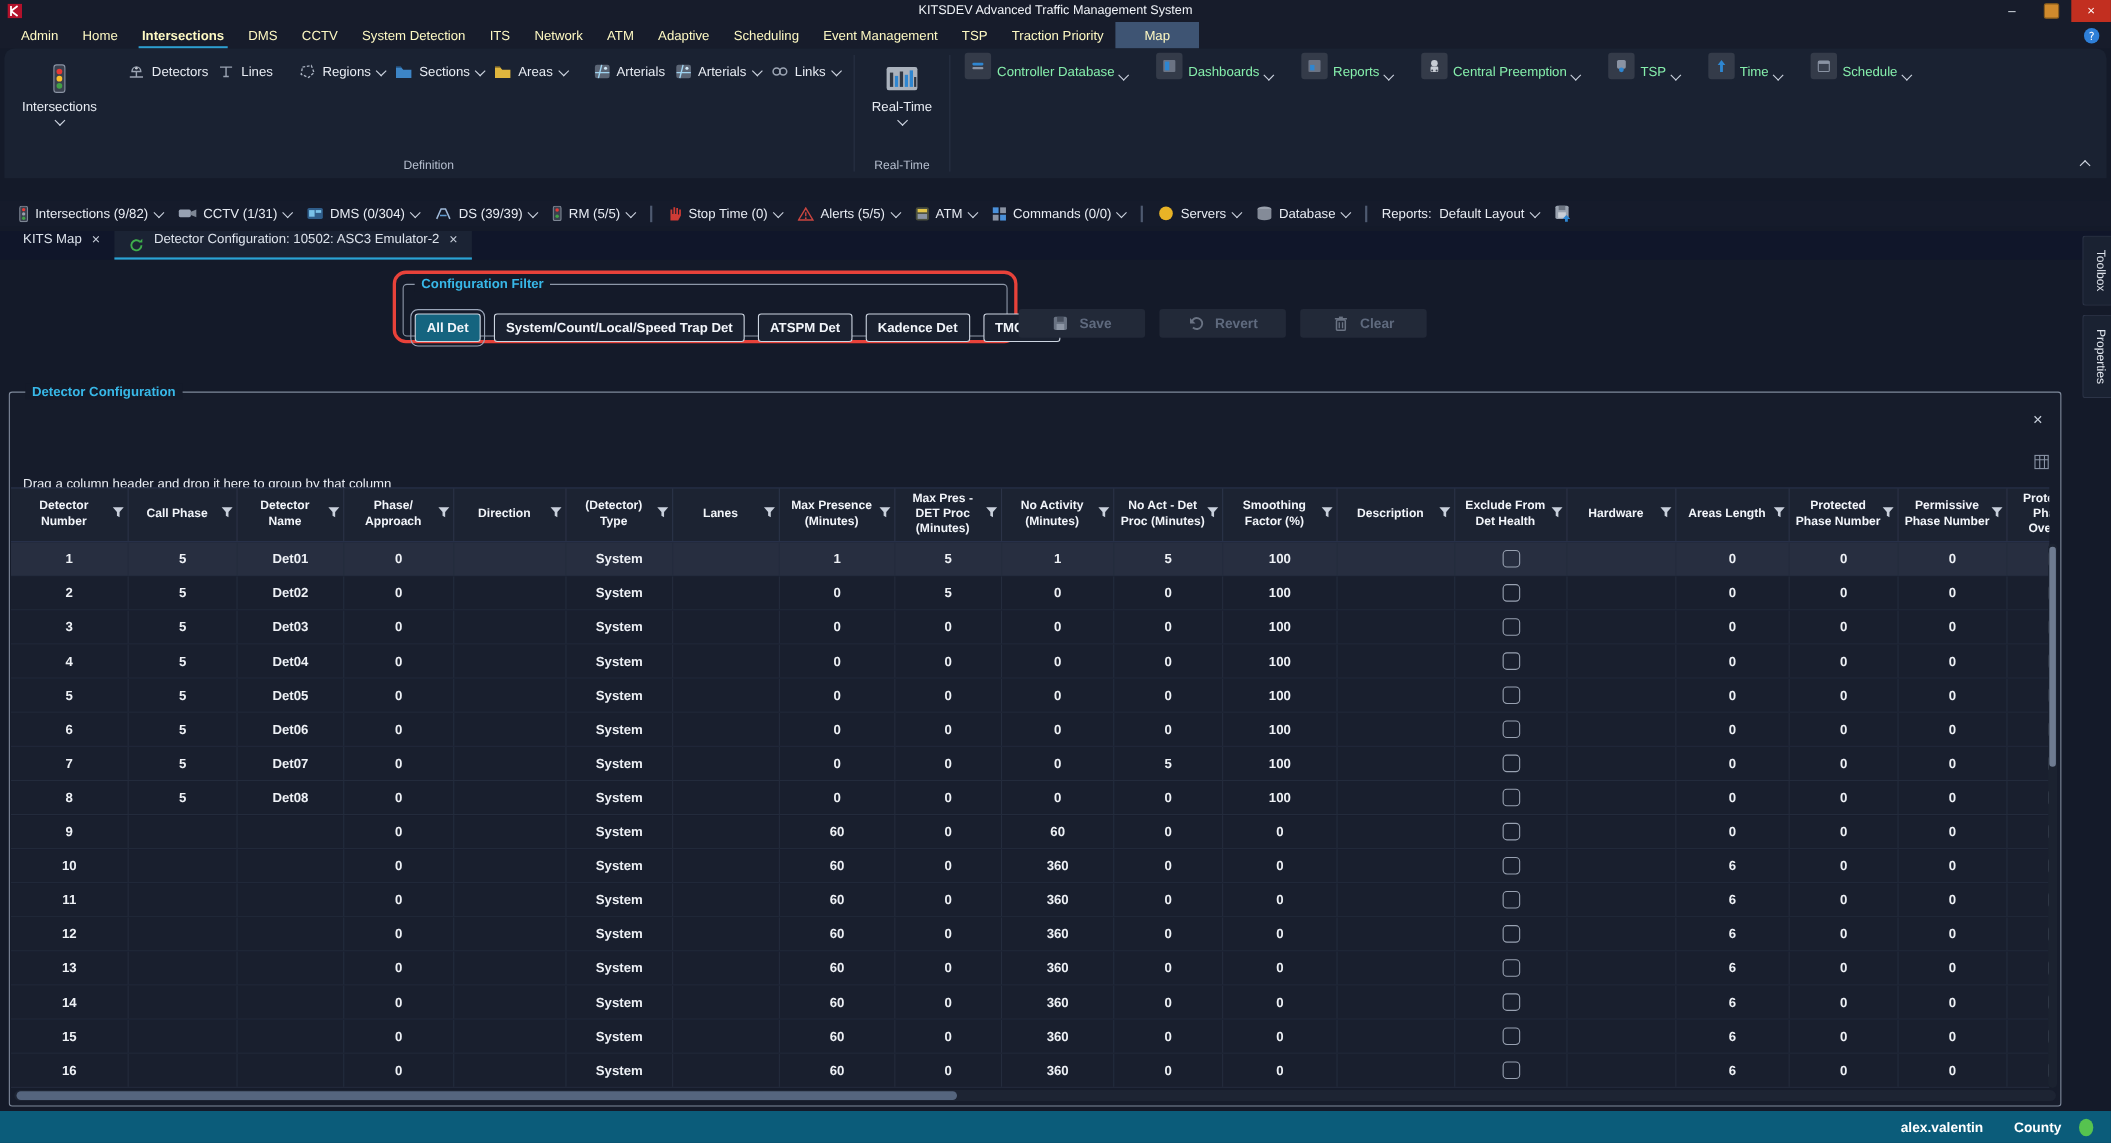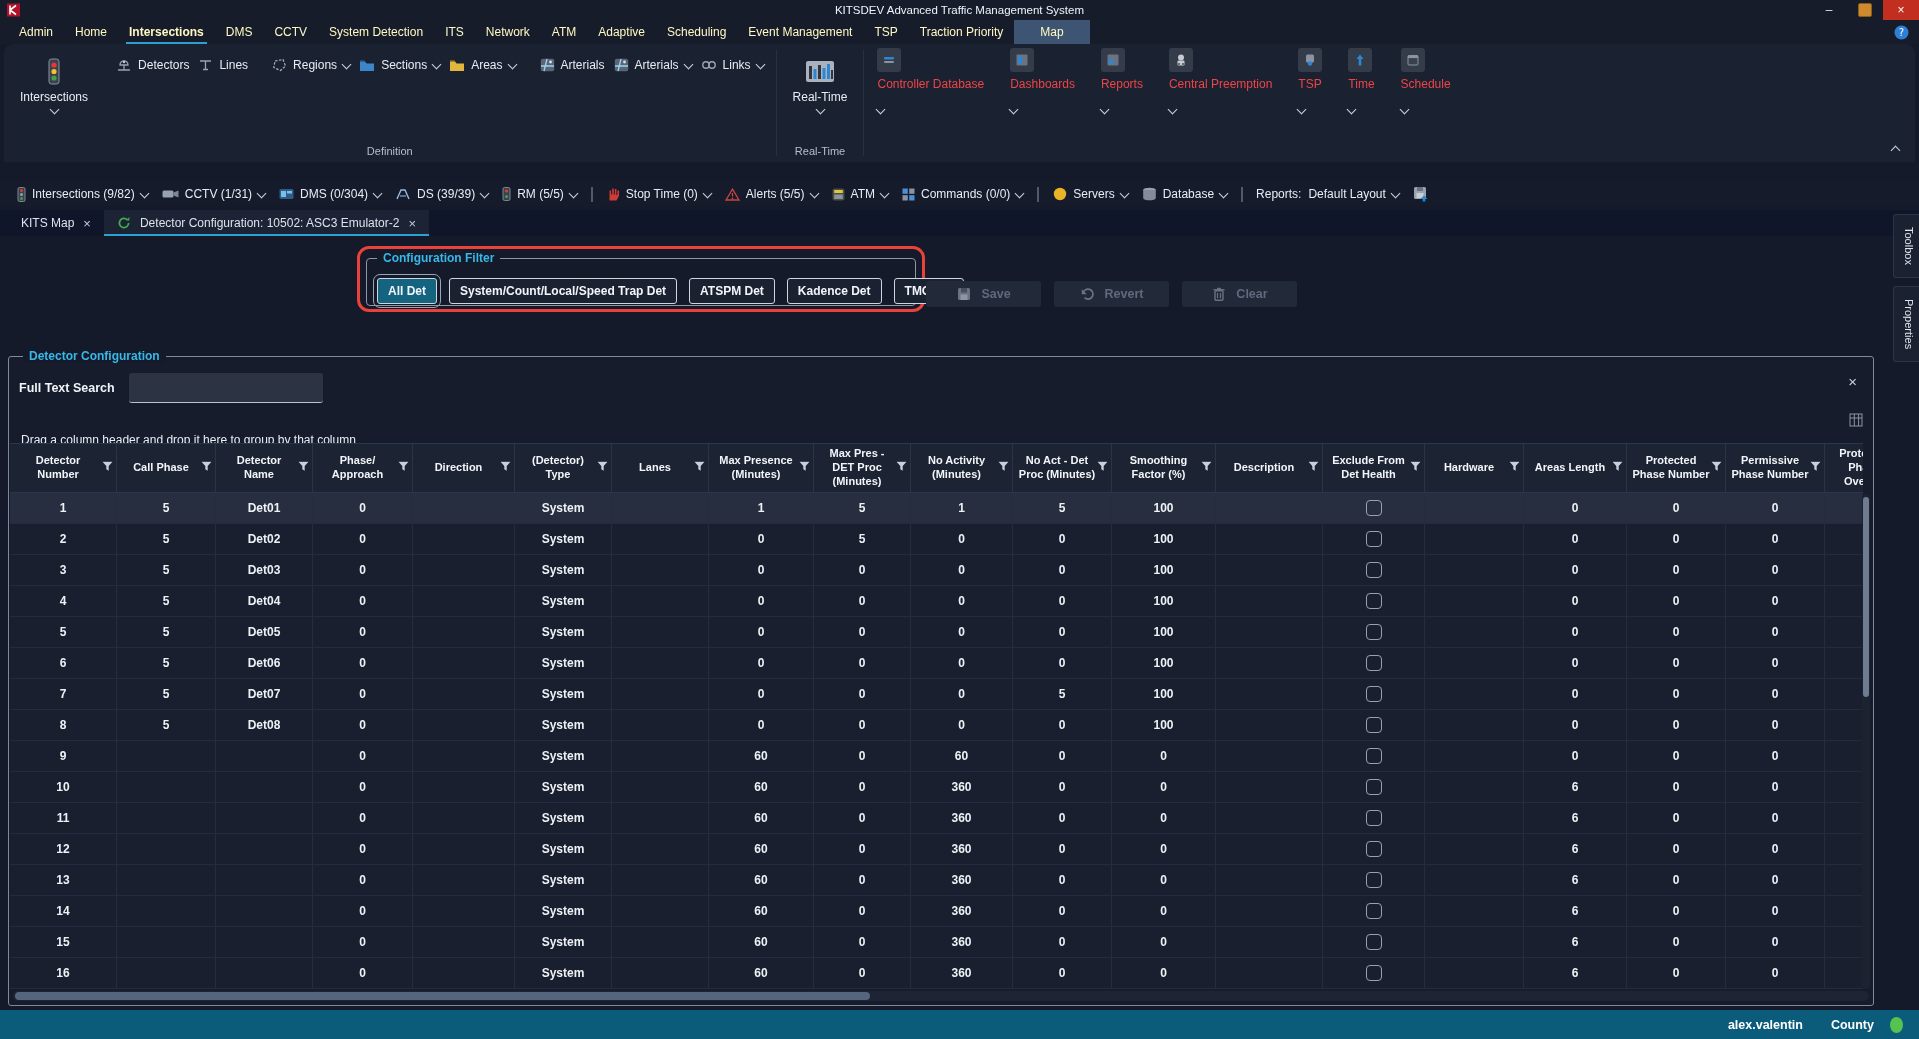--- a/index.html
+++ b/index.html
@@ -22,44 +22,44 @@
   
   .ribbon{position:absolute;left:4px;right:4px;top:44px;height:118px;background:#1a2232;border-radius:9px 9px 0 0;display:flex}
   .rgroup{display:flex;flex-direction:column}
   .rgroup-content{flex:1;display:flex;align-items:flex-start;padding-top:8px}
   .rgroup-label{text-align:center;font-size:11px;color:#b6bfcf;padding:2px 0 5px}
   .rdivider{width:1px;background:#283143;margin:6px 0}
   .bigbtn{display:flex;flex-direction:column;align-items:center;gap:4px;padding:6px 16px 0;font-size:12px;color:#e8ecf3}
   .rcol{display:flex;flex-direction:row;gap:9px;padding:6px 12px}
   .rcol-item{display:flex;align-items:center;gap:6px;font-size:12px;color:#e8ecf3;white-space:nowrap}
   .rbtns{display:flex;align-items:flex-start}
-  .mbtn{display:flex;flex-direction:column;align-items:flex-start;gap:5px;padding:4px 13px 0;font-size:12px;color:#ef4444;white-space:nowrap}
+  .mbtn{display:flex;flex-direction:row;align-items:flex-end;gap:5px;padding:4px 13px 0;font-size:12px;color:#86efac;white-space:nowrap}
   .micon{width:24px;height:24px;background:#343b49;border-radius:3px;display:flex;align-items:center;justify-content:center}
   .mbtn .chev{margin-top:10px}
   .chev{display:inline-block;width:6px;height:6px;border-right:1.5px solid #cdd4e0;border-bottom:1.5px solid #cdd4e0;transform:rotate(45deg);margin-top:-2px}
   .chev.up{transform:rotate(-135deg);margin-top:4px}
   .ribbon-collapse{position:absolute;right:16px;bottom:8px}
   
   .quickbar{position:absolute;top:182px;left:0;right:0;height:24px;background:#151b2b;display:flex;align-items:center;padding-left:10px;font-size:12px}
   .qitem{display:flex;align-items:center;gap:6px;padding:0 7px;color:#e8ecf3;white-space:nowrap}
   .qsep{width:2px;height:15px;background:#4e5a70;margin:0 7px}
   .qlabel{padding-left:6px;color:#e8ecf3}
   
   .tabstrip{position:absolute;top:210px;left:0;right:0;height:26px;background:#10162a;display:flex;align-items:stretch;padding-left:8px}
-  .tab{display:flex;align-items:center;gap:9px;padding:0 13px;font-size:12px;color:#dde3ec;position:relative;white-space:nowrap}
+  .tab{display:flex;gap:9px;padding:0 13px;font-size:12px;color:#dde3ec;position:relative;white-space:nowrap}
   .tab.active{background:#1b2334}
   .tab.active::after{content:"";position:absolute;bottom:0;left:0;right:0;height:2px;background:#2aa3d4}
   .tclose{color:#c6cdd9;font-size:13px}
   .side-rail{position:absolute;right:0;top:214px;width:26px;display:flex;flex-direction:column;gap:8px;z-index:5}
   .rail-tab{writing-mode:vertical-rl;background:#1a2232;border:1px solid #2c3447;border-right:none;color:#dfe4ec;font-size:11px;padding:12px 4px;border-radius:3px 0 0 3px;text-align:center}
   
   .filter-ring{position:absolute;left:357px;top:246px;width:568px;height:66px;border:3px solid #e8423a;border-radius:12px;box-sizing:border-box}
   .filter-box{position:absolute;left:6px;right:6px;top:9px;bottom:3px;border:1px solid #8d97a8;border-radius:4px}
   .gb-legend{position:absolute;top:-8px;left:10px;background:#141a29;padding:0 6px;color:#38b8e8;font-weight:bold;font-size:12px;white-space:nowrap}
-  .filter-btns{position:absolute;left:10px;top:12px;display:flex;gap:12px;height:40px;align-items:center}
+  .filter-btns{position:absolute;left:10px;top:12px;display:flex;gap:12px;height:40px;align-items:flex-end}
   .fbtn{display:flex;align-items:center;height:24px;padding:0 10px;border:1px solid #cdd5e1;border-radius:3px;background:#1a2130;font-size:12px;font-weight:bold;color:#f2f5fa;white-space:nowrap}
   .fbtn.active{background:#15647f;outline:1px solid #9aa5b8;outline-offset:3px}
   .actions{position:absolute;left:926px;top:281px;display:flex;gap:13px}
   .abtn{width:115px;height:26px;background:#222938;border-radius:3px;display:flex;align-items:center;justify-content:center;gap:9px;color:#5f6a7e;font-size:12.5px;font-weight:bold}
   
   .detector-box{position:absolute;left:8px;top:356px;width:1866px;height:650px;border:1px solid #7f8a9c;border-radius:3px;background:#161c2b;box-sizing:border-box}
   .search-row{position:absolute;left:10px;top:16px;display:flex;align-items:center}
   .search-label{font-size:12.5px;font-weight:bold;color:#f0f3f8}
   .search-input{margin-left:14px;width:194px;height:30px;background:#2c3342;border:none;border-bottom:1px solid #b9c2d0;border-radius:3px;color:#eef1f6;font-family:"Liberation Sans",sans-serif;font-size:12px;padding:0 8px;box-sizing:border-box}
   .panel-close{position:absolute;right:16px;top:16px;color:#c8d0dc;font-size:15px}
@@ -546,24 +546,20 @@
           <line x1="6.5" y1="7" x2="6.5" y2="12.3" stroke="#6a7383" stroke-width="1.2"></line>
           <line x1="9.5" y1="7" x2="9.5" y2="12.3" stroke="#6a7383" stroke-width="1.2"></line>
         </svg>
       </span>
       <span>Clear</span>
     </div>
   </div>
 
 <div class="detector-box">
   <span class="gb-legend" style="left:14px">Detector Configuration</span>
-  <div class="search-row">
-    <span class="search-label">Full Text Search</span>
-    <input class="search-input" value="" style="">
-  </div>
   <span class="panel-close">×</span>
   <div class="drag-hint">Drag a column header and drop it here to group by that column</div>
   <span class="colchooser icon" id="colchooser-slot">
       <svg width="14" height="14" viewBox="0 0 14 14">
         <rect x="1" y="1" width="12" height="12" fill="none" stroke="#8a94a6"></rect>
         <line x1="5.3" y1="1" x2="5.3" y2="13" stroke="#8a94a6"></line>
         <line x1="9.6" y1="1" x2="9.6" y2="13" stroke="#8a94a6"></line>
         <line x1="1" y1="5" x2="13" y2="5" stroke="#8a94a6"></line>
       </svg>
     </span>

